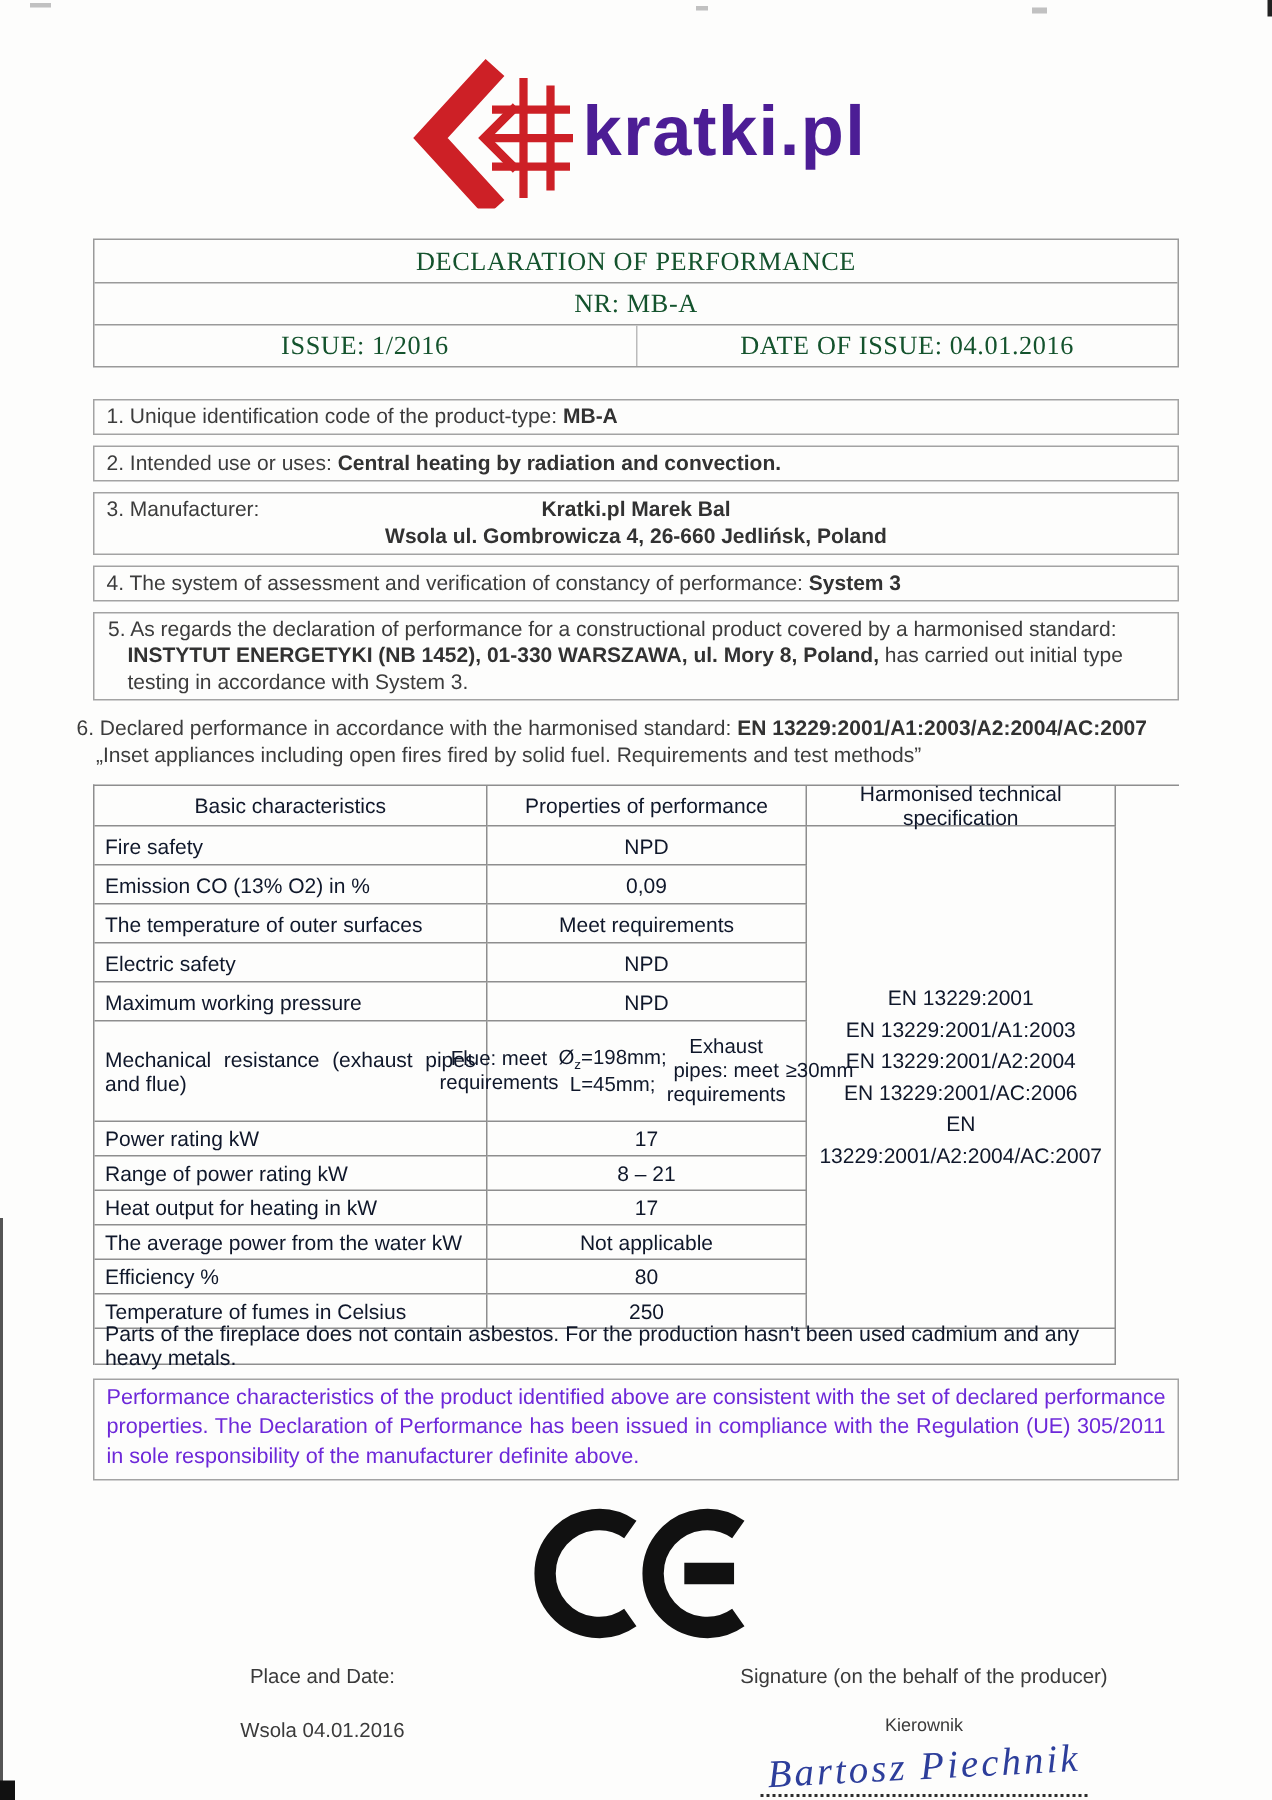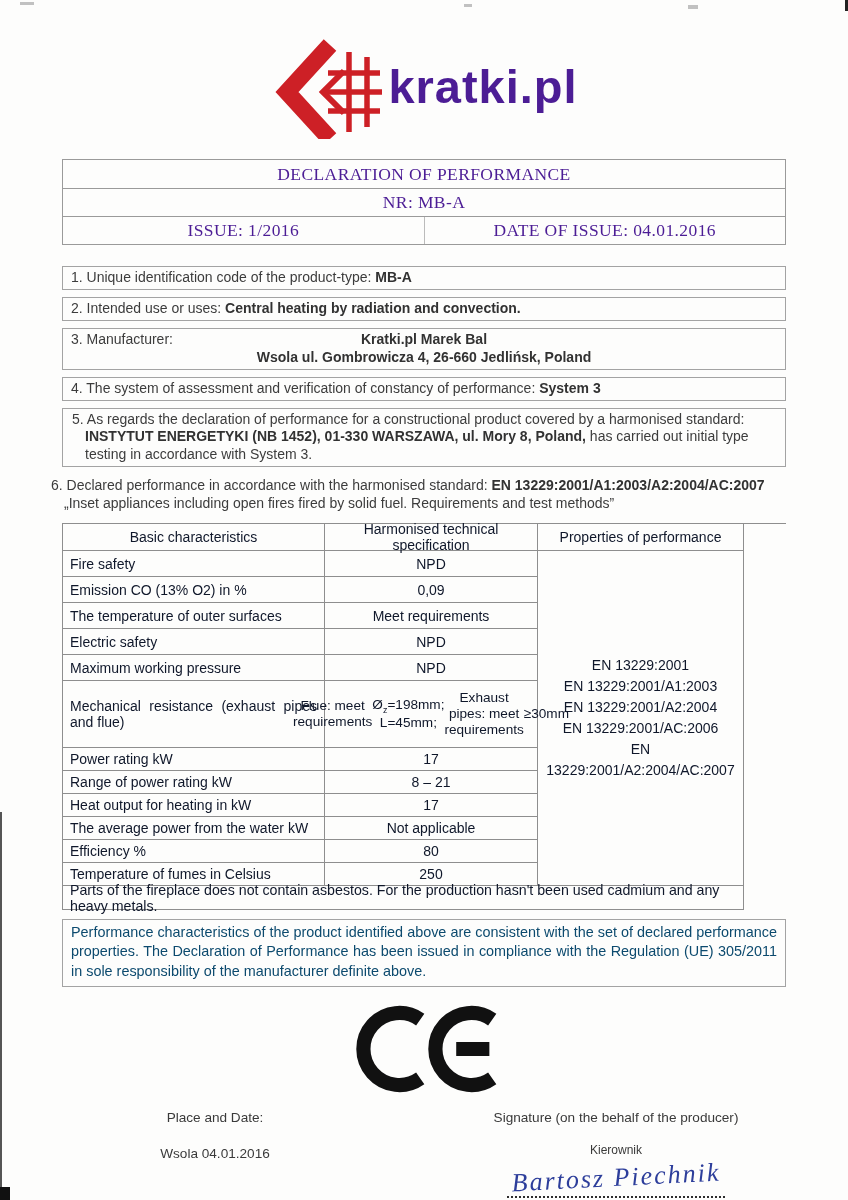--- a/index.html
+++ b/index.html
@@ -19,21 +19,21 @@
   .s3 { left:688px; top:5px; width:10px; height:4px; }
 
   
   .logo { margin:38px 0 0; height:102px; display:flex; align-items:center; justify-content:center; }
   .logo-icon { width:112px; height:100px; margin-right:6px; }
   .logo-text { font-size:47px; font-weight:800; letter-spacing:1px; line-height:1; padding-bottom:6px; }
 
   
   .doc-header {
     margin:19px 62px 0; border:1px solid #9a9a9a;
-    font-family:"Liberation Serif", serif; color:#4c1d95;
+    font-family:"Liberation Serif", serif; color:#14532d;
   }
   .doc-header .row { height:28px; display:flex; align-items:center; justify-content:center; font-size:17.5px; letter-spacing:.4px; }
   .doc-header .row + .row { border-top:1px solid #9a9a9a; }
   .doc-header .split { display:flex; padding:0; }
   .doc-header .split > div { flex:1; height:100%; display:flex; align-items:center; justify-content:center; }
   .doc-header .split > div:first-child { border-right:1px solid #bbb; }
 
   
   .items { margin:21px 62px 0; font-size:14px; line-height:1.28; color:#3c3c3c; }
   .item { border:1px solid #a3a3a3; padding:2px 8px; margin-bottom:7px; }
@@ -59,21 +59,21 @@
   .cell.val { justify-content:center; text-align:center; }
   .cell.mechv { flex-direction:row; justify-content:center; line-height:1.18; font-size:13.6px; text-align:center; }
   .cell.spec { grid-column:3; grid-row:2 / span 12; flex-direction:column; justify-content:center; text-align:center; line-height:1.5; }
   .cell.foot { grid-column:1 / -1; grid-row:14; padding:1px 7px; font-size:14.2px; }
   .justify-text { text-align:justify; width:100%; }
   sub { font-size:9px; }
 
   
   .statement {
     margin:9px 62px 0; border:1px solid #a3a3a3; padding:3px 8px 5px;
-    font-size:14.4px; line-height:1.34; text-align:justify; color:#0c4a6e;
+    font-size:14.4px; line-height:1.34; text-align:justify; color:#6d28d9;
   }
 
   
   .ce-wrap { margin-top:17px; display:flex; justify-content:center; }
   .ce-wrap svg { width:160px; height:90px; }
 
   
   .sig-row { margin-top:16px; display:flex; justify-content:space-between; padding:0 72px 0 100px; font-size:13.6px; color:#3a3a3a; }
   .sig-left { width:230px; text-align:center; }
   .sig-left .place-value { margin-top:21px; }
@@ -144,22 +144,22 @@
       <b>INSTYTUT ENERGETYKI  (NB 1452), 01-330 WARSZAWA, ul. Mory 8, Poland,</b><span> has carried out initial type testing in accordance with System 3.</span>
     </div>
     <div class="item noborder hang">
       <span>6. Declared performance in accordance with the harmonised standard: </span><b>EN 13229:2001/A1:2003/A2:2004/AC:2007</b><br>
       <span>„Inset appliances including open fires fired by solid fuel. Requirements and test methods”</span>
     </div>
   </div>
 
   <div class="spec-table">
     <div class="cell head">Basic characteristics</div>
+    <div class="cell head">Properties of performance</div>
     <div class="cell head">Harmonised technical specification</div>
-    <div class="cell head">Properties of performance</div>
 
     <div class="cell spec">
       <div>EN 13229:2001</div>
       <div>EN 13229:2001/A1:2003</div>
       <div>EN 13229:2001/A2:2004</div>
       <div>EN 13229:2001/AC:2006</div>
       <div>EN 13229:2001/A2:2004/AC:2007</div>
     </div>
 
     <div class="cell lab">Fire safety</div>

